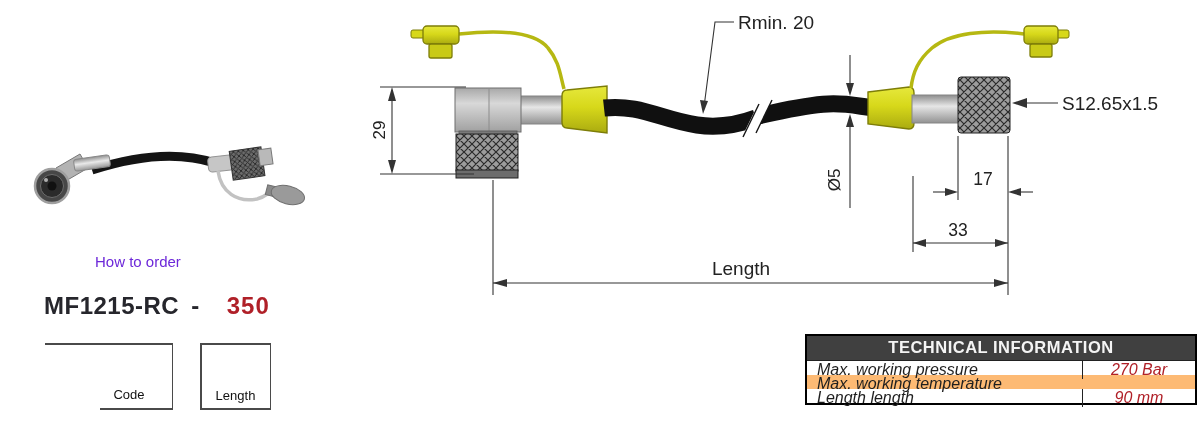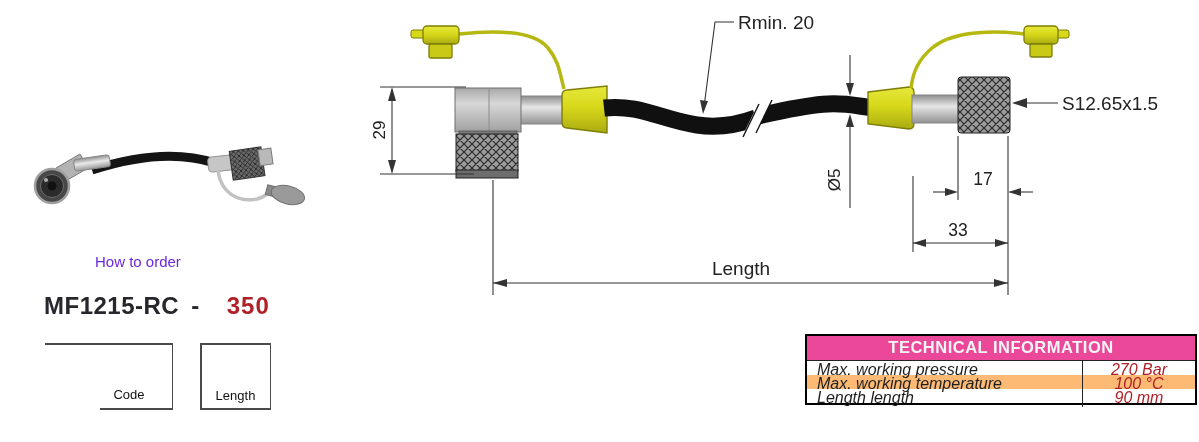--- a/index.html
+++ b/index.html
@@ -11,21 +11,21 @@
   
   .order-heading{left:95px;top:253px;width:120px;text-align:left;font-size:15px;color:#6d28d9;}
   .order-line{left:44px;top:292px;display:flex;align-items:baseline;font-weight:bold;font-size:24px;letter-spacing:.5px;}
   .order-code{color:#26262c;}
   .order-dash{color:#26262c;margin-left:12px;}
   .order-value{color:#b02028;margin-left:27px;letter-spacing:1px;}
   .bline{background:#4a4a4a;}
   .order-sublabel{font-size:13px;color:#111;text-align:center;}
   
   .tech-table{left:805px;top:334px;width:388px;border:2px solid #000;background:#fff;font-size:16px;}
-  .tech-header{background:#ec4899;color:#f4f4f4;font-weight:bold;text-align:center;
+  .tech-header{background:#404040;color:#f4f4f4;font-weight:bold;text-align:center;
     padding:2px 0 3px 0;font-size:16.5px;border-bottom:1px solid #222;letter-spacing:.5px;}
   .tech-row{display:flex;align-items:flex-start;height:14px;font-style:italic;}
   .tech-row.alt{background:#fdba74;}
   .tech-label{flex:1;display:flex;align-items:center;padding-left:10px;color:#1f1f1f;}
   .tech-value{width:112px;border-left:1.5px solid #222;display:flex;align-items:center;justify-content:center;color:#b02028;}
   svg text{font-family:"Liberation Sans", sans-serif;}
 </style>
 </head>
 <body>
 
@@ -203,21 +203,20 @@
   </svg>
 
   <div class="abs tech-table">
     <div class="tech-header">TECHNICAL INFORMATION</div>
     <div class="tech-row">
       <div class="tech-label">Max. working pressure</div>
       <div class="tech-value">270 Bar</div>
     </div>
     <div class="tech-row alt">
       <div class="tech-label">Max. working temperature</div>
-      <div class="tech-value">100 °C</div>
     </div>
     <div class="tech-row">
       <div class="tech-label">Length length</div>
       <div class="tech-value">90 mm</div>
     </div>
   </div>
 
 </div>
 
 </body></html>

